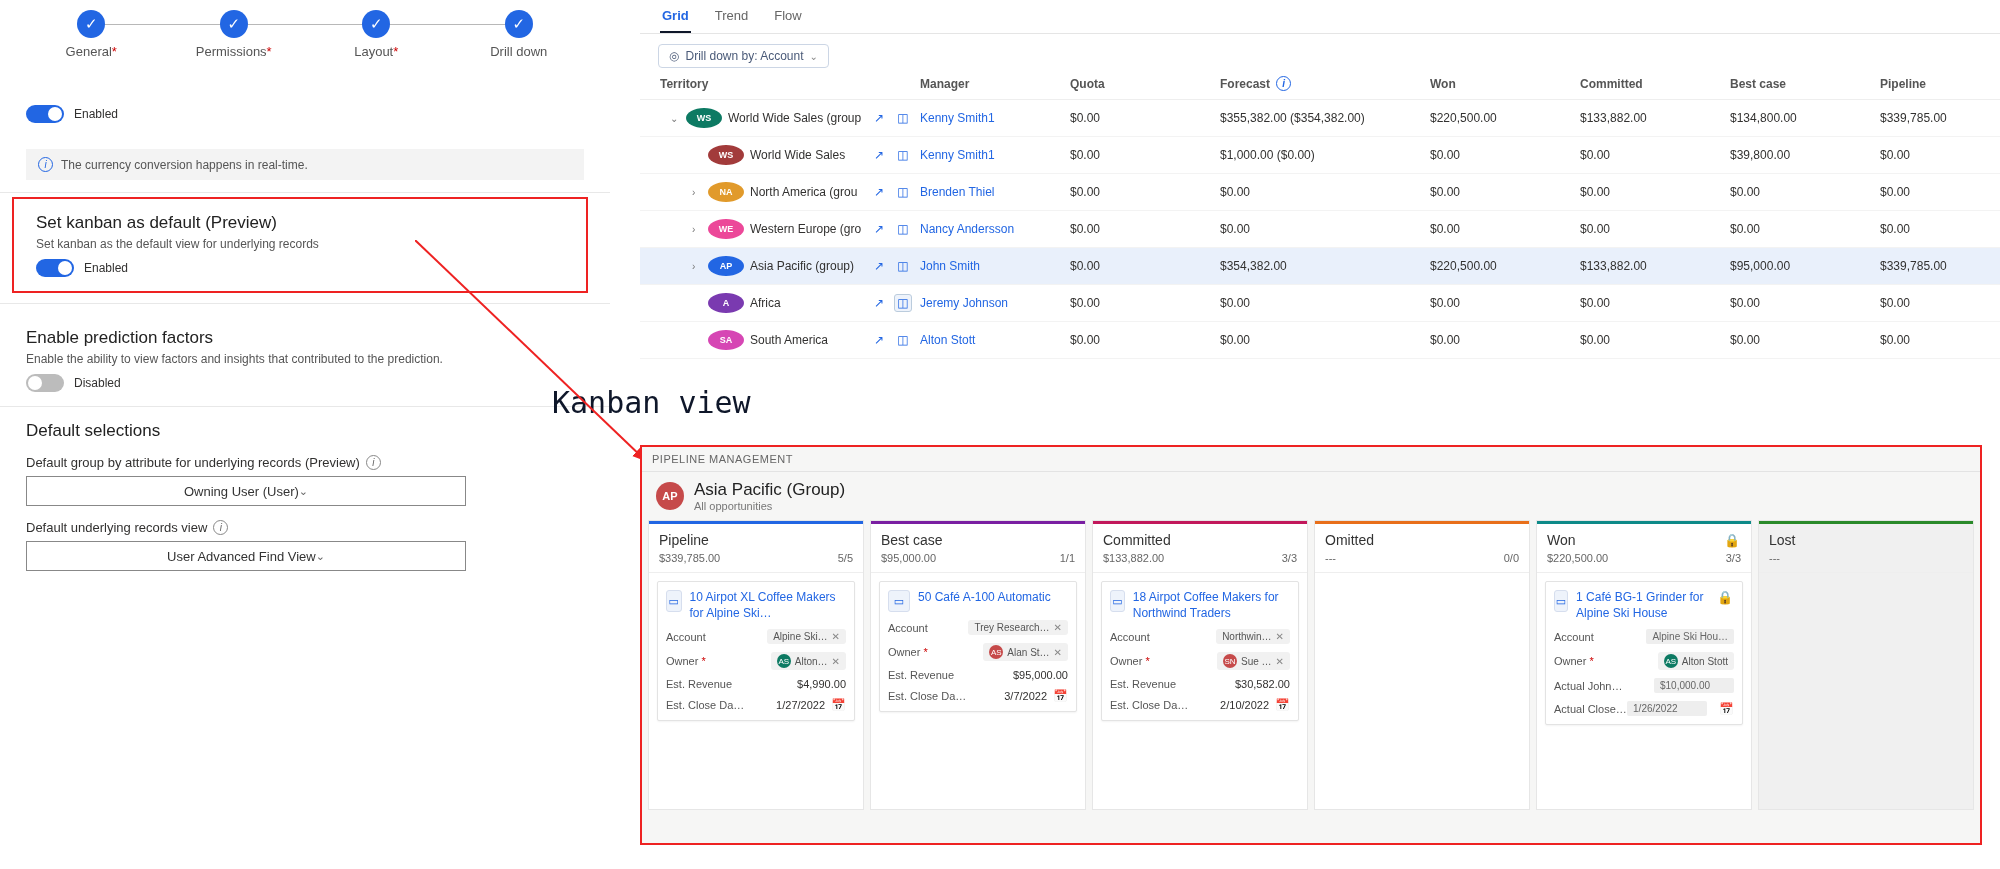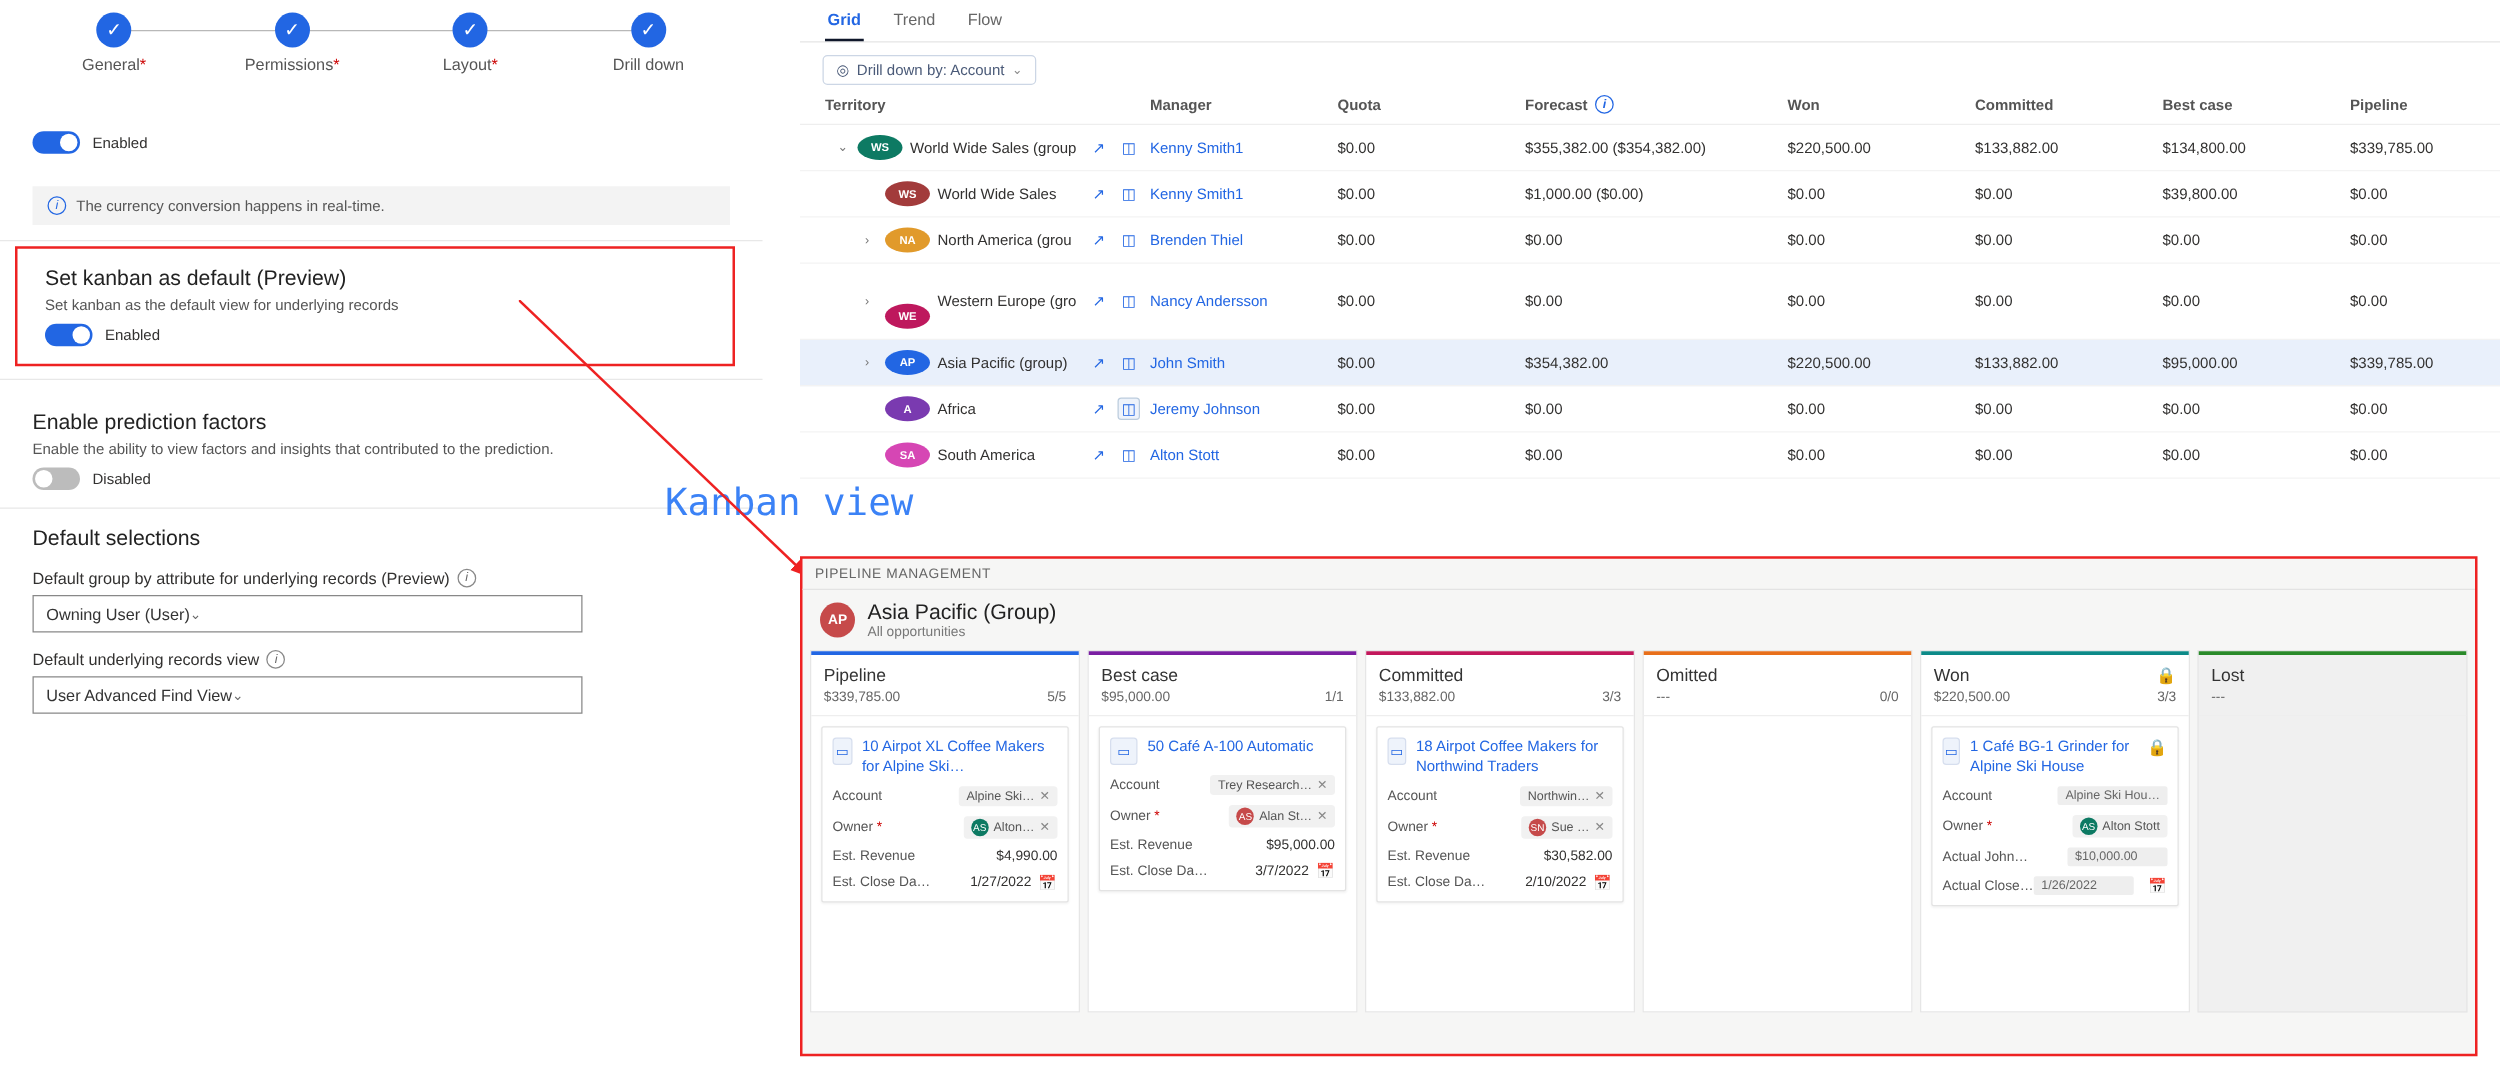--- a/index.html
+++ b/index.html
@@ -44,21 +44,21 @@
   font-size:12px;color:#555;
 }
 .info-bar .i{width:15px;height:15px;border:1px solid #2266e3;color:#2266e3;border-radius:50%;display:flex;align-items:center;justify-content:center;font-size:10px;font-style:italic}
 .red-box{border:2px solid #e22;padding:14px 22px;margin:4px 22px 8px 12px}
 .h{font-size:17px;color:#222;margin-bottom:4px}
 .sub{font-size:12px;color:#555}
 .label-row{display:flex;align-items:center;gap:6px;margin-top:14px;font-size:13px}
 .help{width:15px;height:15px;border:1px solid #888;color:#666;border-radius:50%;display:flex;align-items:center;justify-content:center;font-size:10px;font-style:italic}
 .select{
   margin-top:6px;width:440px;height:30px;border:1px solid #888;display:flex;align-items:center;
-  justify-content:flex-start;padding:0 10px;font-size:13px;color:#333;
+  justify-content:center;padding:0 10px;font-size:13px;color:#333;
 }
 .select .chev{font-size:11px;color:#666}
 
 .right-panel{
   position:absolute;left:640px;top:0;width:1360px;
 }
 .tabs{display:flex;gap:22px;padding:8px 20px 0 20px;border-bottom:1px solid #e5e5e5;font-size:13px}
 .tab{padding:0 2px 8px 2px;color:#666;cursor:pointer}
 .tab.active{color:#2266e3;border-bottom:2px solid #0f172a;font-weight:600}
 .drill{
@@ -76,22 +76,22 @@
 .grid-row.sel{background:#e9f0fb}
 .terr{display:flex;align-items:center;gap:6px}
 .chevr{width:10px;color:#777;font-size:10px}
 .badge{width:36px;height:20px;border-radius:50%;color:#fff;font-size:9px;font-weight:700;display:flex;align-items:center;justify-content:center}
 .acts{display:flex;gap:6px;align-items:center;margin-left:auto;margin-right:8px}
 .act{width:18px;height:18px;display:flex;align-items:center;justify-content:center;color:#2266e3;font-size:12px}
 .act.box{border:1px solid #bcd;border-radius:3px;background:#eef3fb}
 .mgr{color:#2266e3}
 
 .anno-title{
-  position:absolute;left:532px;top:385px;font-family:Consolas,monospace;
-  color:#3b82f6;font-size:30px;
+  position:absolute;left:552px;top:385px;font-family:Consolas,monospace;
+  color:#0f172a;font-size:30px;
 }
 svg.arrow{position:absolute;left:415px;top:240px;width:260px;height:250px;pointer-events:none}
 
 .kanban-wrap{
   position:absolute;left:640px;top:445px;width:1342px;height:400px;
   border:2px solid #e22;background:#f6f6f5;
 }
 .kanban-wrap .bar{
   font-size:11px;color:#666;padding:6px 10px;border-bottom:1px solid #e3e3e3;letter-spacing:.5px;
 }
@@ -289,21 +289,21 @@
         <div>$0.00</div>
         <div>$0.00</div>
         <div>$0.00</div>
         <div>$0.00</div>
         <div>$0.00</div>
         <div>$0.00</div>
       </div>
       <div class="grid-row">
         <div class="terr" style="padding-left: 32px;">
           <span class="chevr">›</span>
-          <span class="badge" style="background: #be185d; margin-top: 24px;">WE</span>
+          <span class="badge" style="background: #ec4899;">WE</span>
           <span>Western Europe (gro</span>
           <span class="acts">
             <span class="act">↗</span>
             <span class="act">◫</span>
           </span>
         </div>
         <div class="mgr">Nancy Andersson</div>
         <div>$0.00</div>
         <div>$0.00</div>
         <div>$0.00</div>

